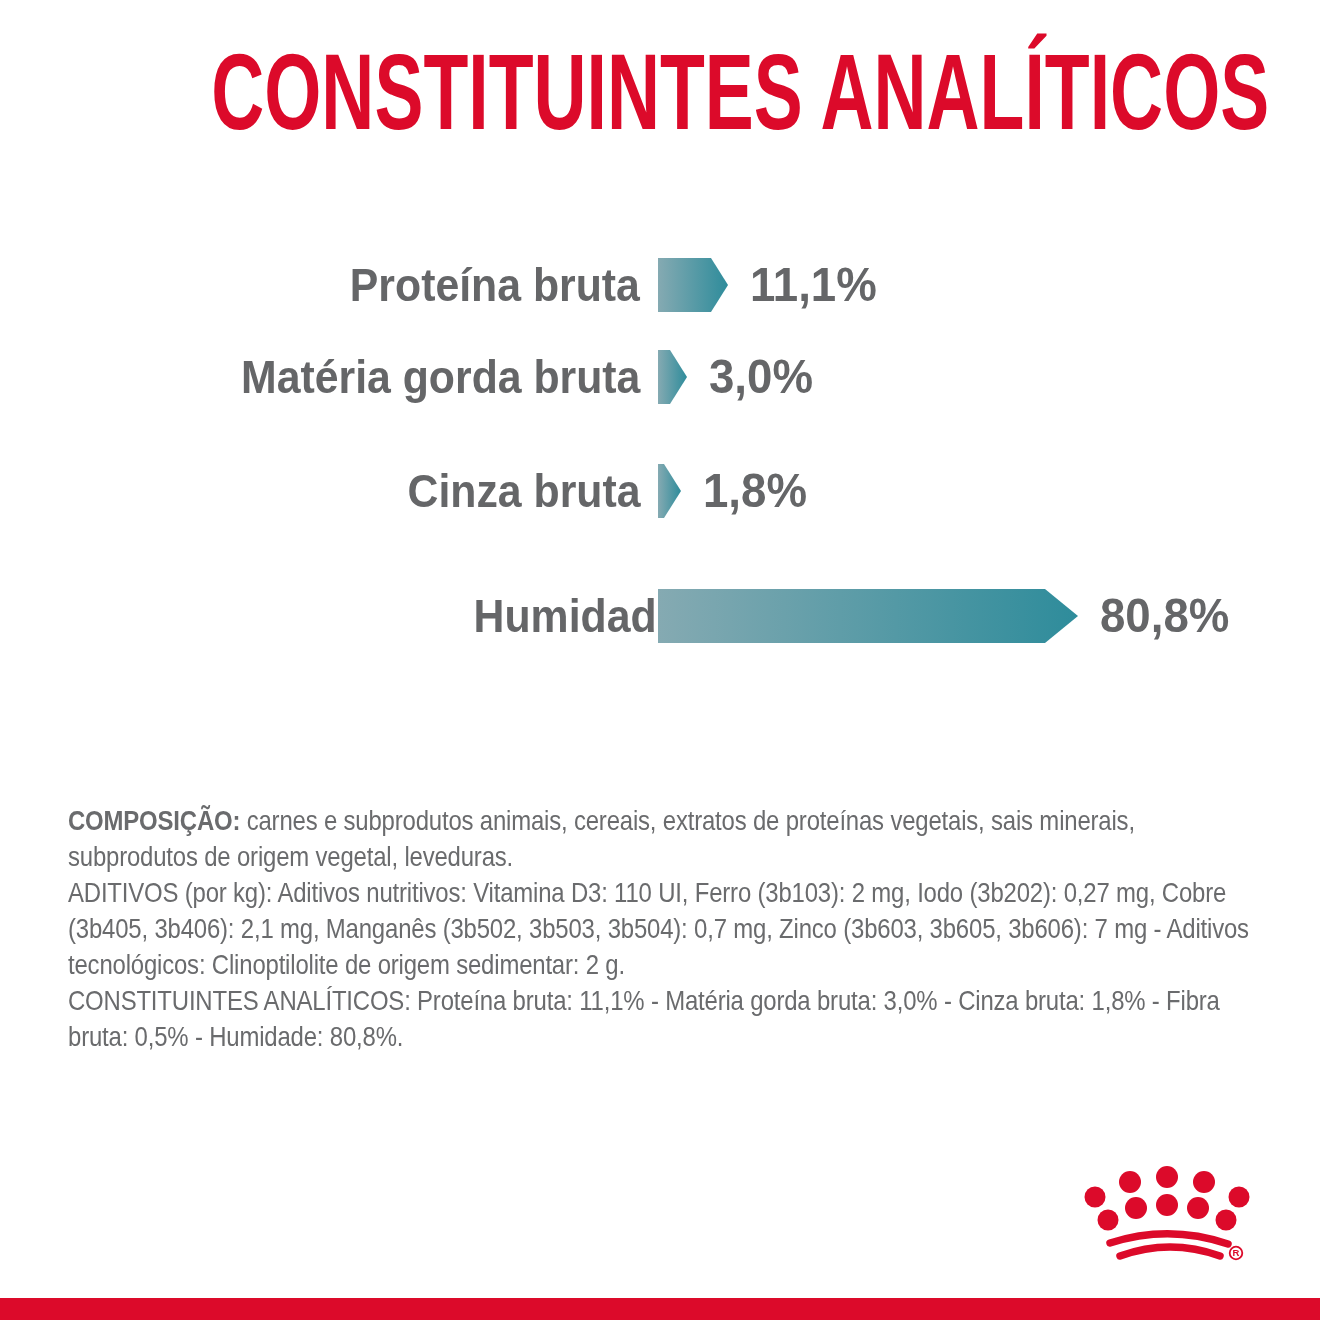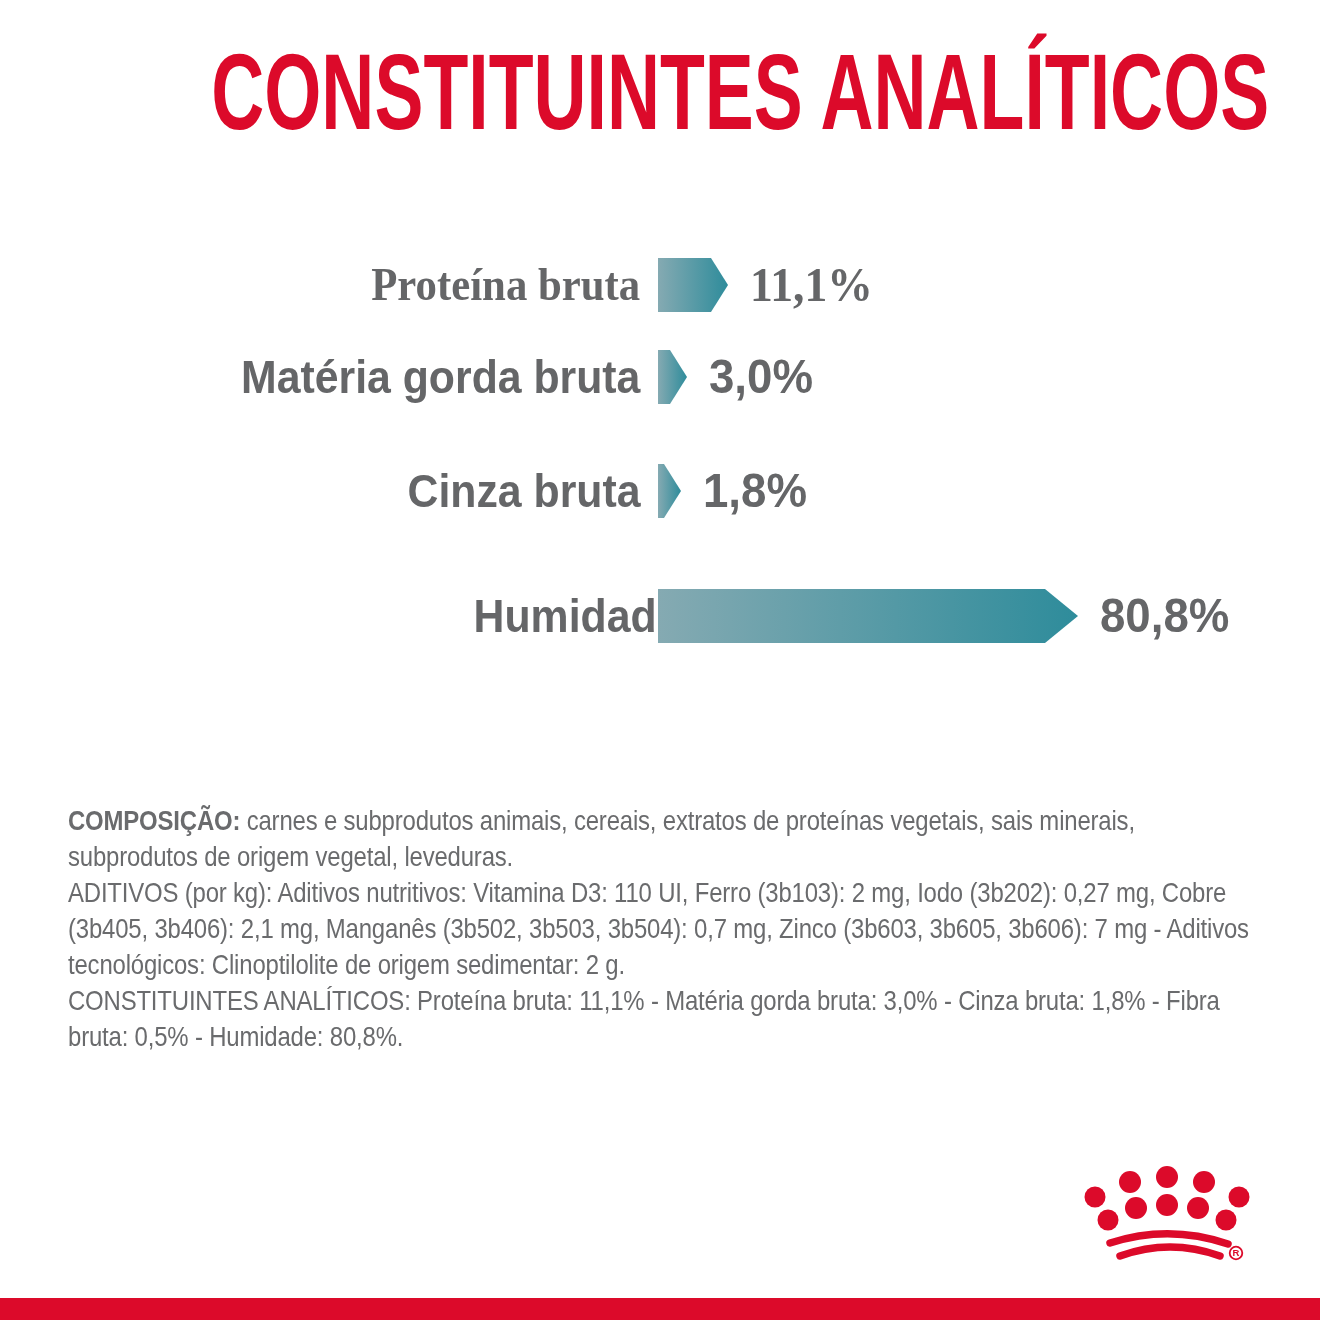--- a/index.html
+++ b/index.html
@@ -37,21 +37,21 @@
 </style>
 </head>
 <body>
 
 <div class="canvas">
 
   <div class="title">CONSTITUINTES ANALÍTICOS</div>
 
   <div class="chart">
 
-    <div class="row" style="top:258px;font-family:Liberation Serif, serif;">
+    <div class="row" style="top:258px;">
       <div class="row-label">Proteína bruta</div>
       <div class="bar" style="width: 70px; clip-path: polygon(0px 0px, 53px 0px, 100% 50%, 53px 100%, 0px 100%); background: linear-gradient(90deg, rgb(133, 170, 178), rgb(46, 140, 155));"></div>
       <div class="value" style="left: 750px;">11,1%</div>
     </div>
 
     <div class="row" style="top:350px;">
       <div class="row-label">Matéria gorda bruta</div>
       <div class="bar" style="width: 29px; clip-path: polygon(0px 0px, 12px 0px, 100% 50%, 12px 100%, 0px 100%); background: linear-gradient(90deg, rgb(133, 170, 178), rgb(46, 140, 155));"></div>
       <div class="value" style="left: 709px;">3,0%</div>
     </div>

